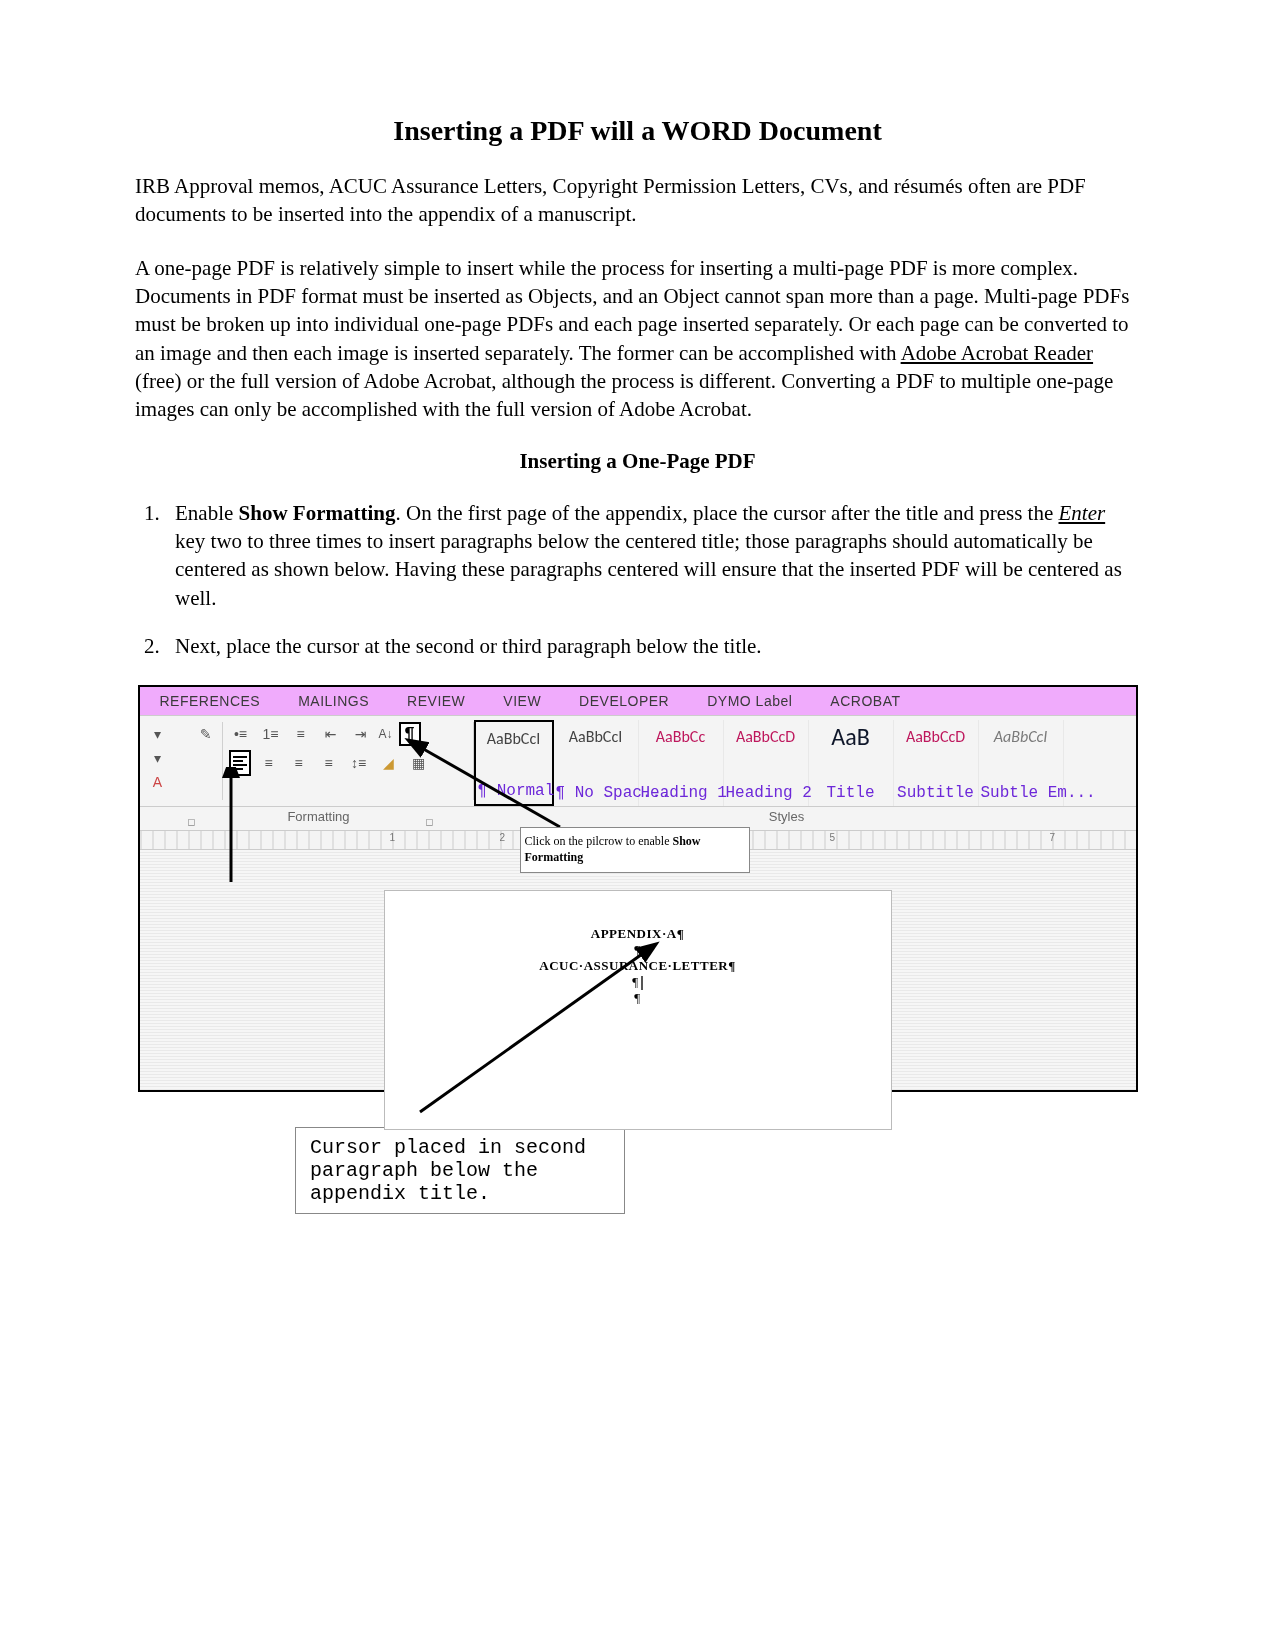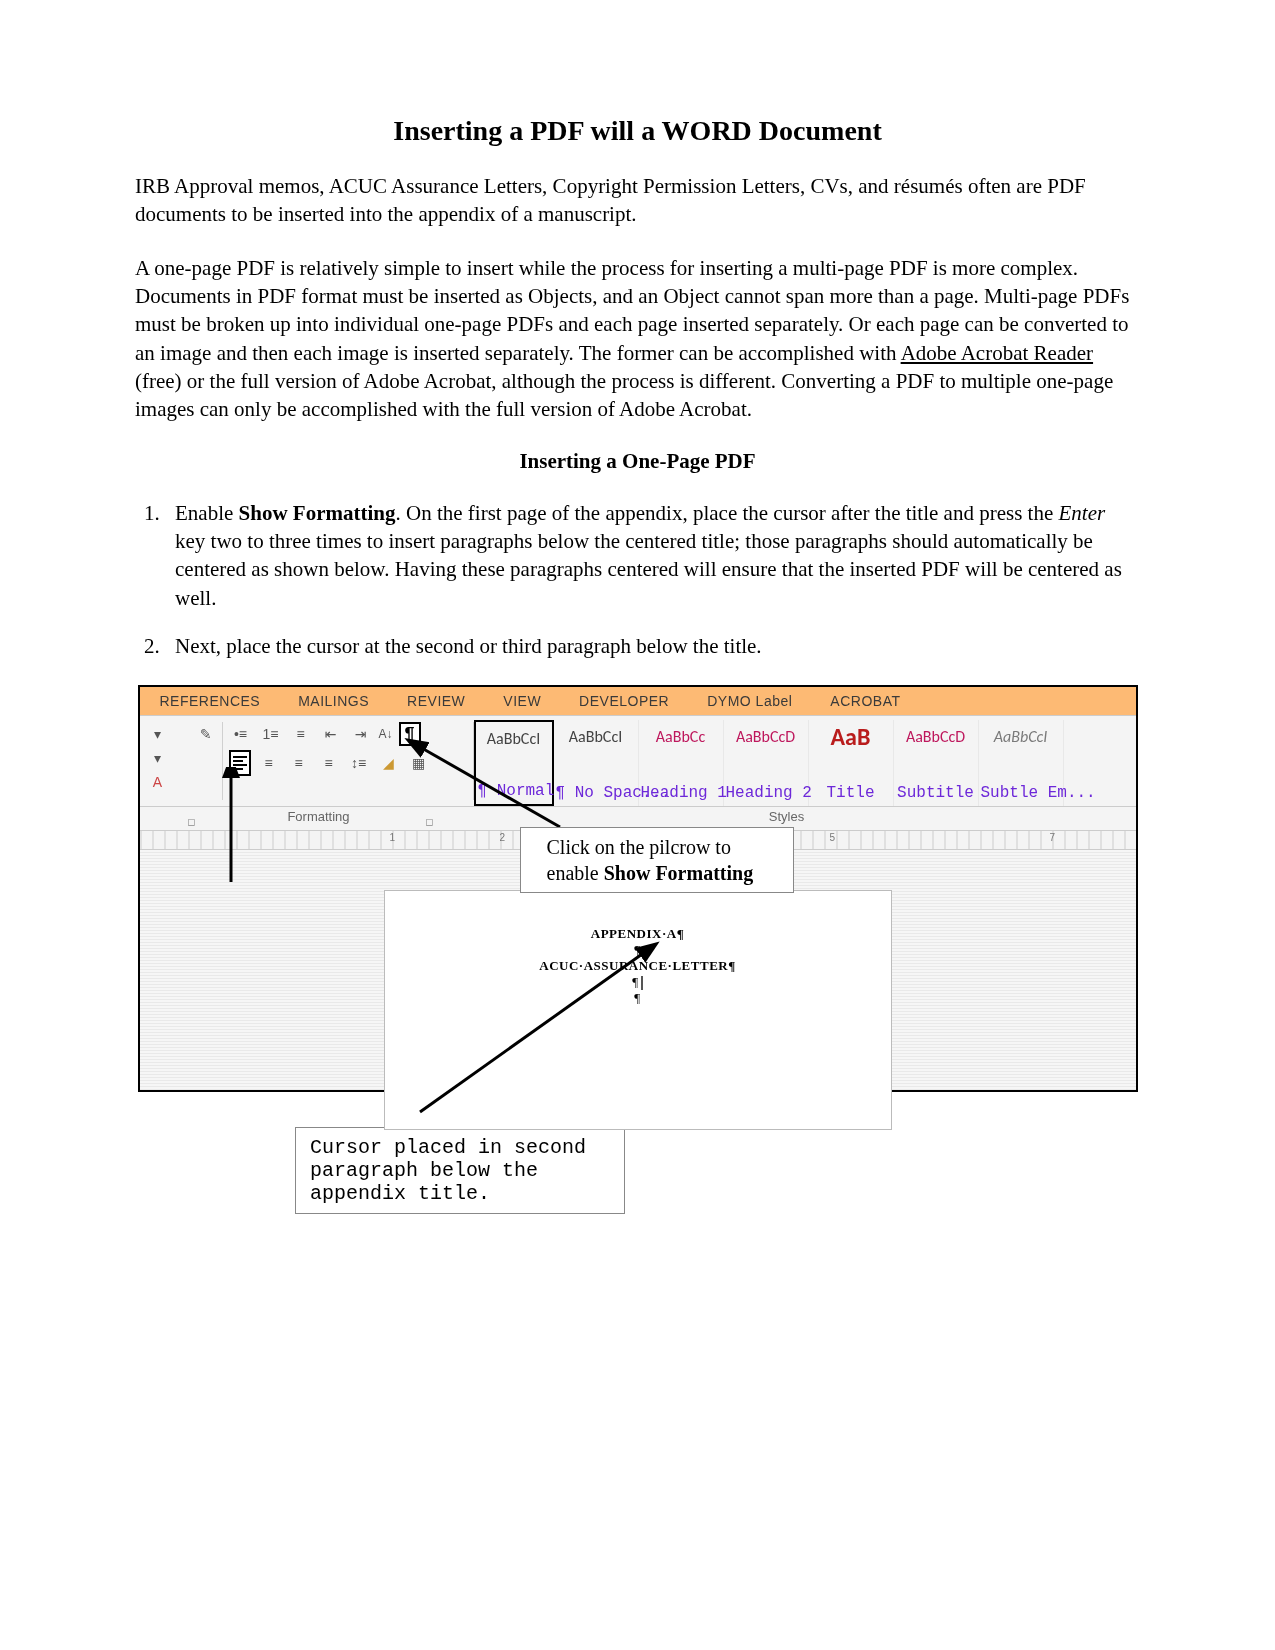--- a/index.html
+++ b/index.html
@@ -41,41 +41,41 @@
     font-size: 21px;
     line-height: 1.35;
     margin: 0 0 25px 0;
     padding-left: 30px;
   }
   ol.steps li {
     margin-bottom: 20px;
     padding-left: 10px;
   }
   ol.steps li .bold { font-weight: bold; }
-  ol.steps li .italic { font-style: italic; }
+  ol.steps li .italic { font-style: italic; text-decoration: underline; }
 
   
   .ribbon-frame {
     border: 2px solid #000;
     box-sizing: border-box;
     width: 1000px;
     margin: 0 auto 35px auto;
     font-family: "Segoe UI", Tahoma, sans-serif;
     position: relative;
   }
 
   
   .tab-row {
     display: flex;
     font-size: 14px;
     letter-spacing: 0.5px;
     color: #3a3a3a;
     padding: 6px 10px 6px 20px;
     border-bottom: 1px solid #ccc;
-    background: #fdba74;
+    background: #f0abfc;
   }
   .tab-row .tab {
     margin-right: 38px;
   }
 
   
   .ribbon-body {
     background: #f4f4f4;
     display: flex;
     height: 90px;
@@ -180,21 +180,21 @@
   .style-tile.selected {
     border: 2px solid #000;
     box-sizing: border-box;
   }
   .style-tile .label {
     font-size: 16px;
     color: #6d28d9;
     white-space: nowrap;
     font-family: Liberation Mono, monospace;
   }
-  .style-tile .sample.big { font-size: 24px; color: #b91c1c; font-weight: bold;}
+  .style-tile .sample.big { font-size: 24px; color: #0f172a;}
   .style-tile .sample.gray { color: #be185d;}
   .style-tile .sample.italic { font-style: italic; color:#7a7a7a;}
 
   
   .ruler {
     height: 18px;
     background: repeating-linear-gradient(90deg,#e0e0e0 0 2px,#f4f4f4 2px 12px);
     border-bottom: 1px solid #ccc;
     position: relative;
   }
@@ -236,22 +236,22 @@
     vertical-align:middle;
     margin-left:2px;
   }
 
   
   .callout {
     position: absolute;
     border: 1px solid #888;
     background: #fff;
     font-family: "Times New Roman", serif;
-    font-size: 20px;
-    padding: 6px 26px;
+    font-size: 12px;
+    padding: 6px 4px;
     line-height: 1.3;
     z-index: 10;
   }
   .callout .bold { font-weight: bold; }
 
   
   svg.arrow {
     position: absolute;
     z-index: 9;
     pointer-events: none;

